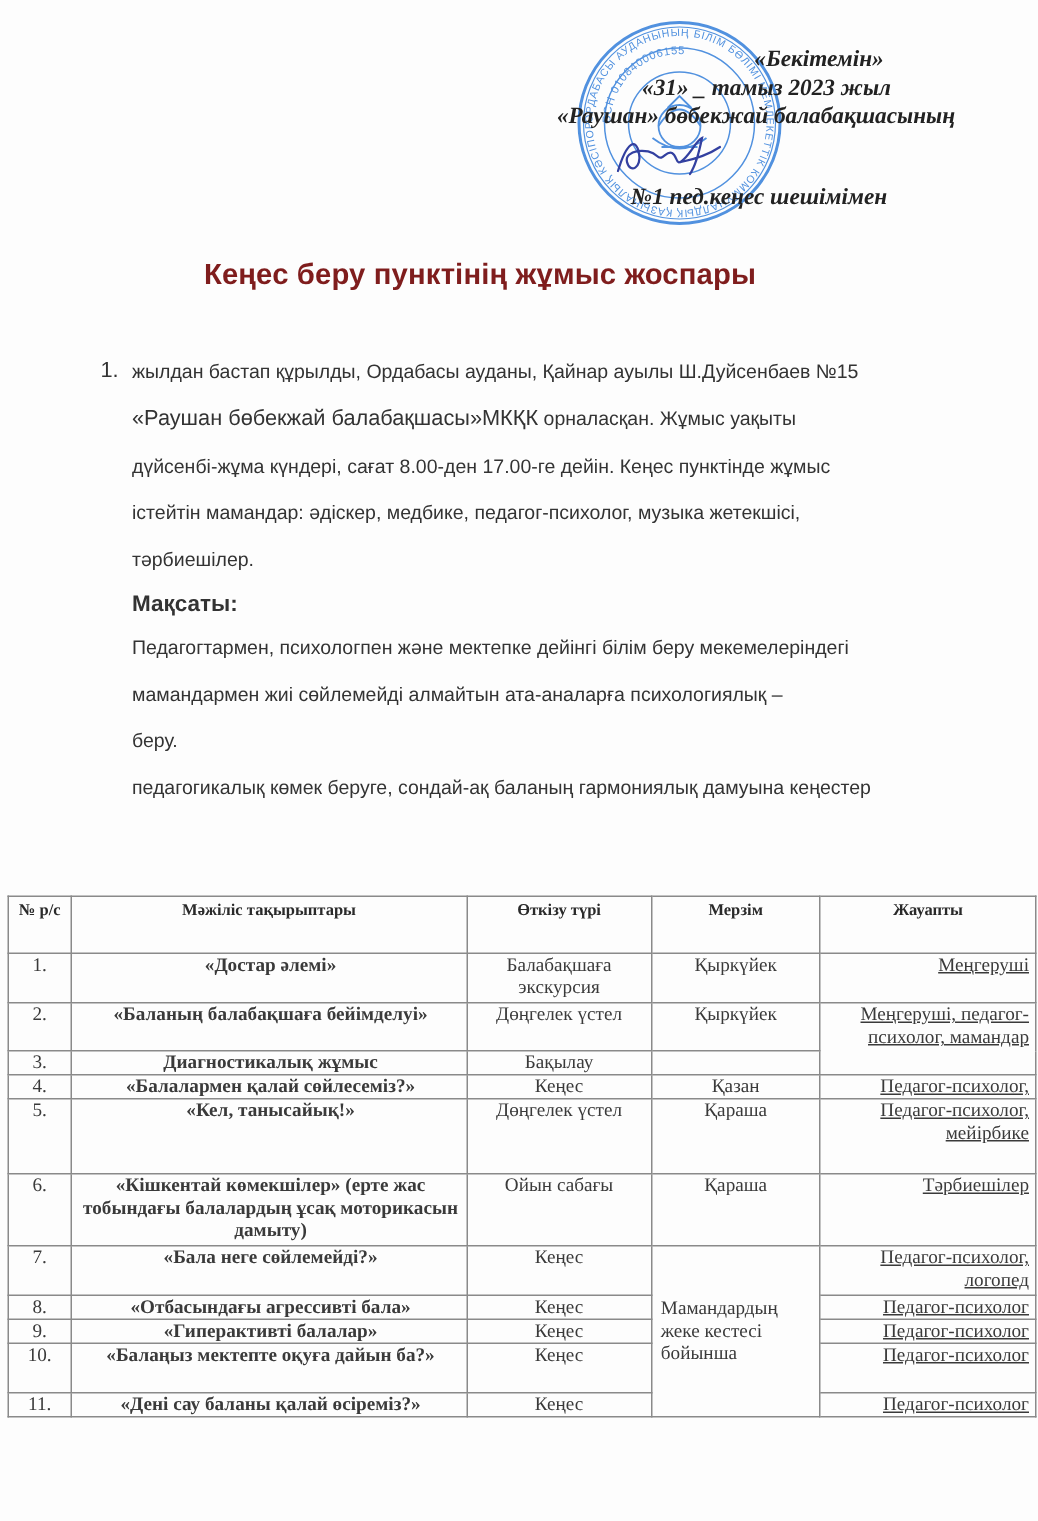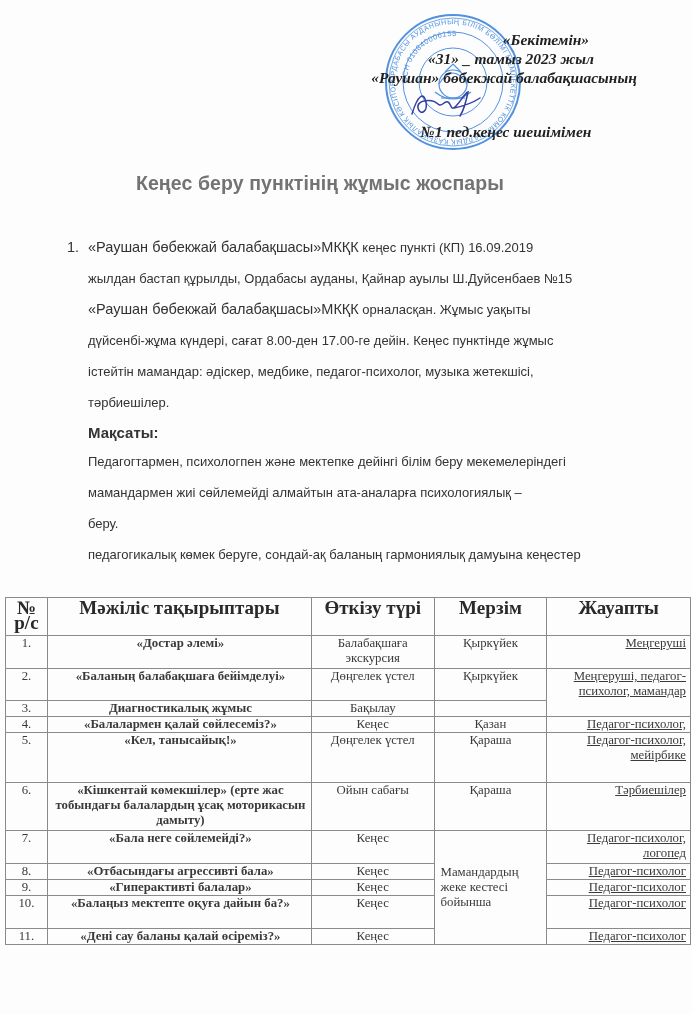--- a/index.html
+++ b/index.html
@@ -61,21 +61,21 @@
   
   .doc-title {
     position: absolute;
     top: 172px;
     left: 0;
     width: 640px;
     text-align: center;
     font-family: "Liberation Sans", sans-serif;
     font-weight: bold;
     font-size: 19.5px;
-    color: #737373;
+    color: #7f1d1d;
     letter-spacing: 0.1px;
   }
 
   
   .intro {
     position: absolute;
     top: 232px;
     left: 57px;
     width: 600px;
     font-family: "Liberation Sans", sans-serif;
@@ -119,21 +119,21 @@
     color: #3a3a3a;
   }
   .plan-table th, .plan-table td {
     border: 1px solid #8a8a8a;
     padding: 0 4px;
     vertical-align: top;
     line-height: 15px;
   }
   .plan-table th {
     font-weight: bold;
-    font-size: 19px;
+    font-size: 11px;
     color: #2a2a2a;
     text-align: center;
     padding-top: 2px;
   }
   .plan-table td.c-num { text-align: center; width: 33px; }
   .plan-table td.c-topic { text-align: center; padding-left: 6px; font-weight: bold; }
   .plan-table td.c-type { text-align: center; }
   .plan-table td.c-term { text-align: center; }
   .plan-table td.c-resp { text-align: right; text-decoration: underline; }
   .plan-table td.c-term.merged { text-align: left; vertical-align: middle; padding-left: 6px; }
@@ -173,21 +173,20 @@
   <span class="line l1">«Бекітемін»</span>
   <span class="line l2">«31» _ тамыз 2023 жыл</span>
   <span class="line l3">«Раушан» бөбекжай балабақшасының</span>
   <span class="line l5">№1 пед.кеңес шешімімен</span>
 </div>
 
 <div class="doc-title">Кеңес беру пунктінің жұмыс жоспары</div>
 
 <div class="intro">
   <span class="num">1.</span>
-  <p><span class="big">«Раушан бөбекжай балабақшасы»МКҚК</span><span> кеңес пункті (КП) 16.09.2019</span></p>
   <p>жылдан бастап құрылды, Ордабасы ауданы, Қайнар ауылы Ш.Дуйсенбаев №15</p>
   <p><span class="big">«Раушан бөбекжай балабақшасы»МКҚК</span><span> орналасқан. Жұмыс уақыты</span></p>
   <p>дүйсенбі-жұма күндері, сағат 8.00-ден 17.00-ге дейін. Кеңес пунктінде жұмыс</p>
   <p>істейтін мамандар: әдіскер, медбике, педагог-психолог, музыка жетекшісі,</p>
   <p>тәрбиешілер.</p>
   <p class="goal-head">Мақсаты:</p>
   <p>Педагогтармен, психологпен және мектепке дейінгі білім беру мекемелеріндегі</p>
   <p>мамандармен жиі сөйлемейді алмайтын ата-аналарға психологиялық –</p>
   <p>беру.</p>
   <p>педагогикалық көмек беруге, сондай-ақ баланың гармониялық дамуына кеңестер</p>

